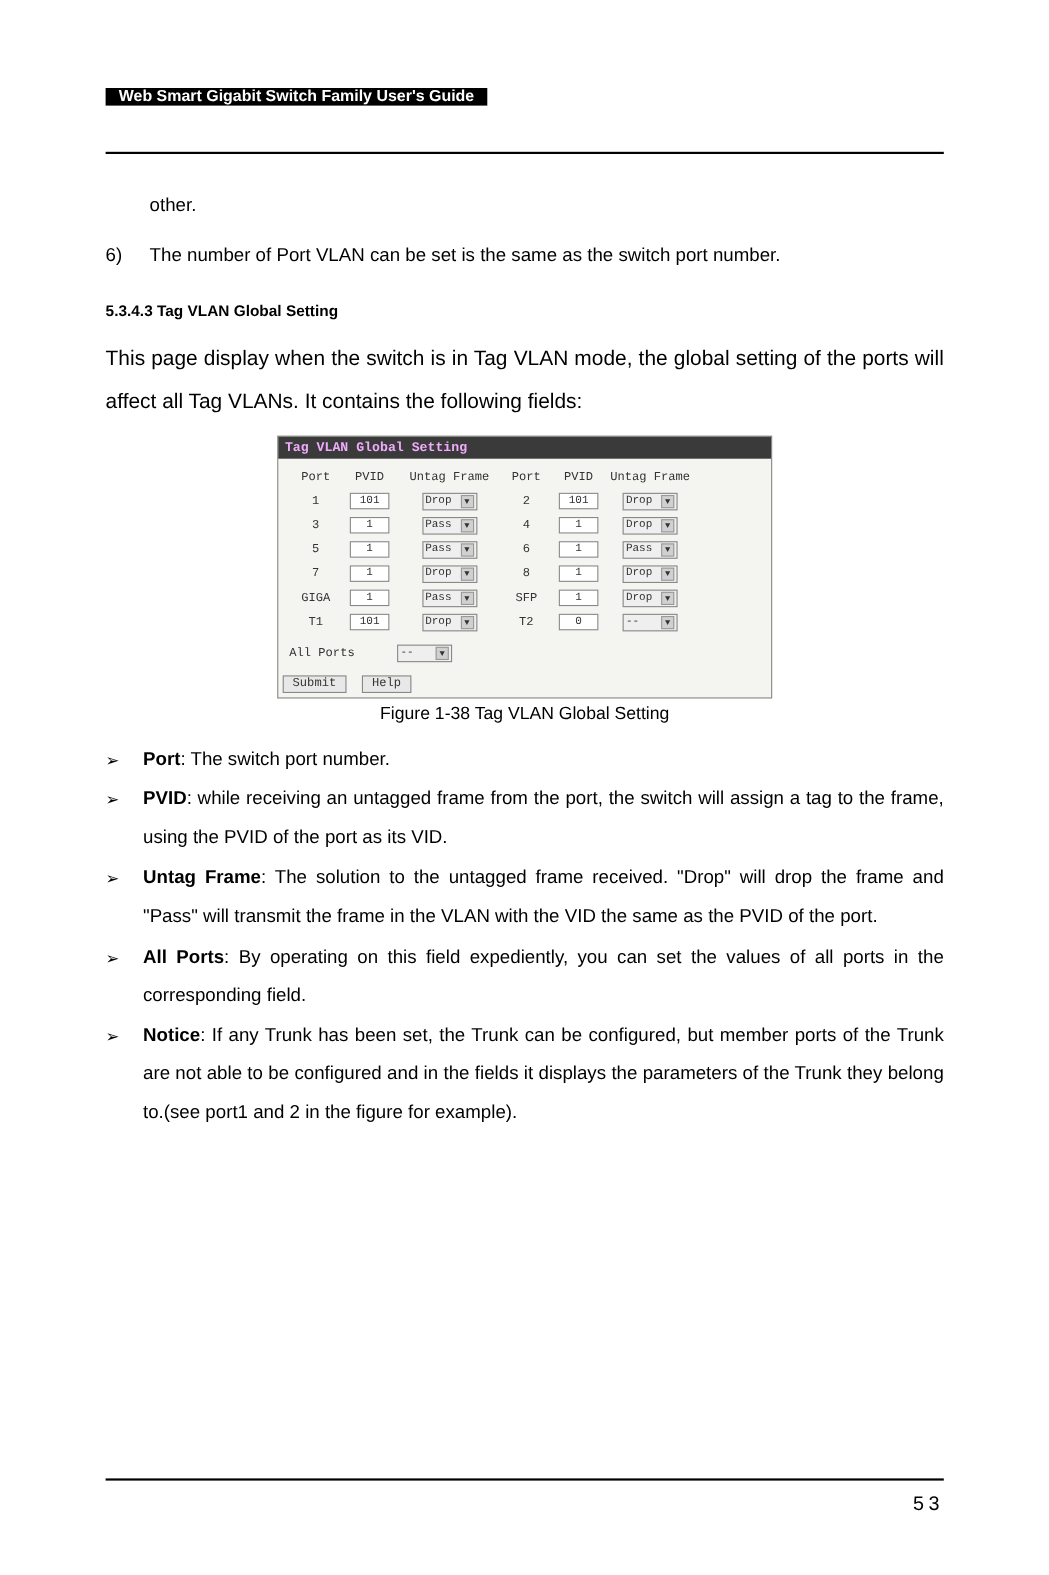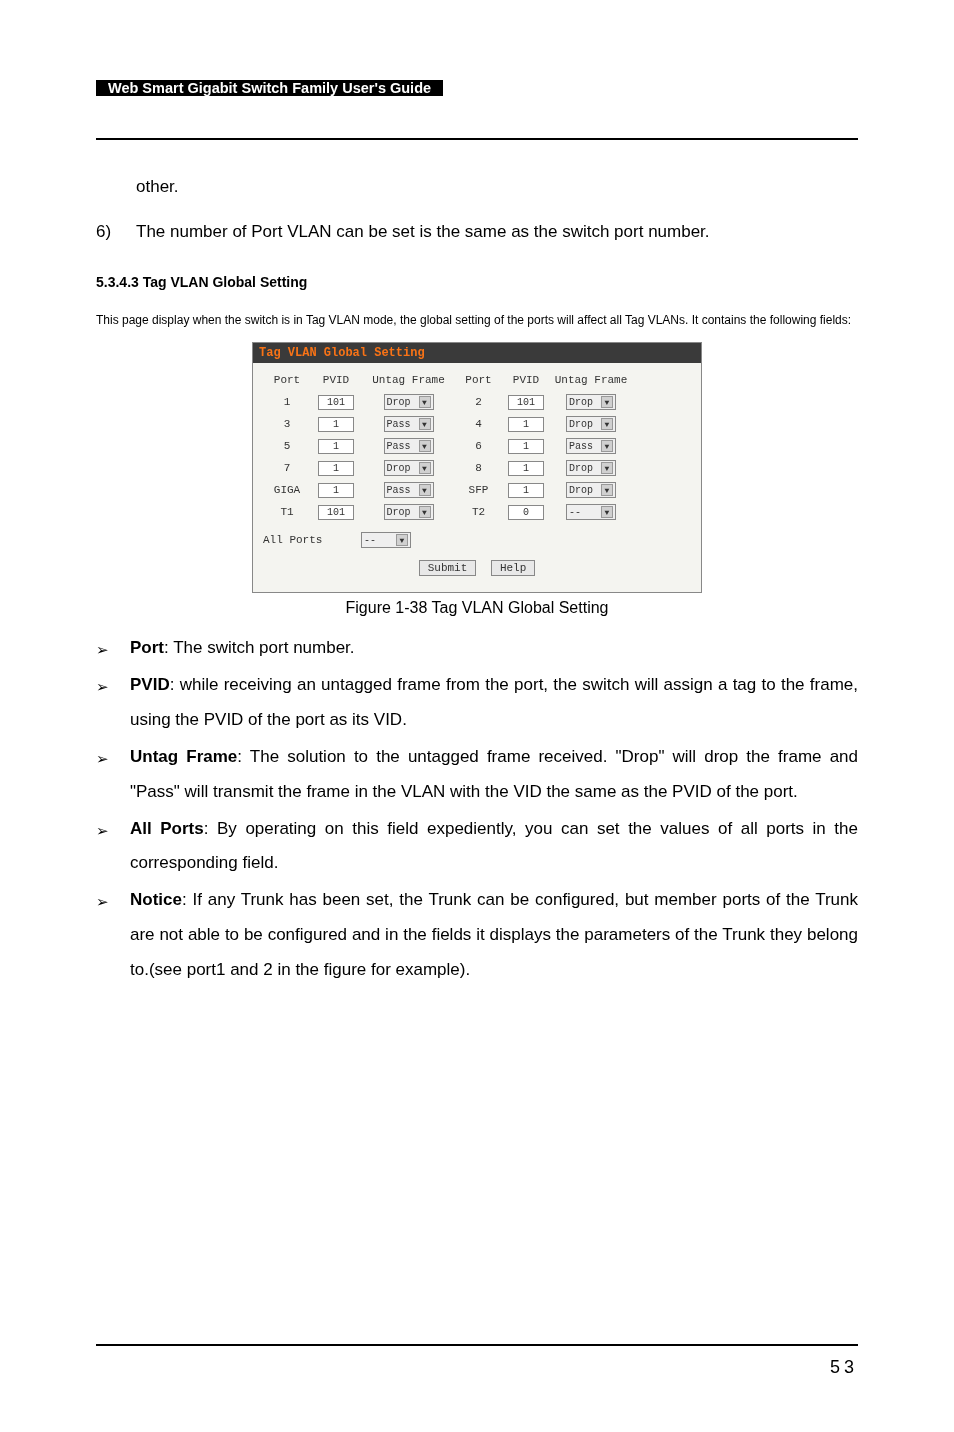--- a/index.html
+++ b/index.html
@@ -55,21 +55,21 @@
   }
   .numbered-item .num { width: 40px; flex-shrink: 0; }
   .numbered-item .txt { flex: 1; text-align: justify; }
   .section-heading {
     font-size: 14px;
     font-weight: bold;
     margin-top: 24px;
     margin-bottom: 18px;
   }
   .intro-para {
-    font-size: 12px;
+    font-size: 19px;
     line-height: 2.05;
     text-align: justify;
     margin-bottom: 10px;
   }
   .figure-wrap {
     text-align: center;
     margin: 6px 0 4px 0;
   }
   .figure-caption {
     text-align: center;
@@ -98,21 +98,21 @@
     border: 1px solid #888;
     background: #f4f4f0;
     font-family: "Courier New", monospace;
     font-size: 11px;
     color: #333;
     width: 450px;
     text-align: left;
   }
   .vlan-title {
     background: #3a3a3a;
-    color: #f97316;
+    color: #f0abfc;
     padding: 3px 6px;
     font-size: 12px;
     font-weight: bold;
   }
   .vlan-body { padding: 6px 10px 4px 10px; }
   .vrow { display: flex; align-items: center; height: 22px; }
   .vcol-port  { width: 48px; text-align: center; }
   .vcol-pvid  { width: 50px; text-align: center; }
   .vcol-untag { width: 95px; text-align: center; }
   .vcol-port2 { width: 45px; text-align: center; }
@@ -139,21 +139,21 @@
     padding: 0 2px;
   }
   .sel .arr {
     background: #d0d0d0;
     border: 1px solid #999;
     width: 12px; height: 12px;
     font-size: 8px;
     text-align: center;
     line-height: 11px;
   }
-  .btnrow { text-align: center; padding: 5px 0 16px 0; }
+  .btnrow { padding: 5px 0 4px 0; }
   .btn {
     display: inline-block;
     border: 1px solid #888;
     background: #e8e8e8;
     font-size: 11px;
     padding: 1px 8px;
     margin: 0 4px;
     font-family: "Courier New", monospace;
   }
   .footer-rule {

